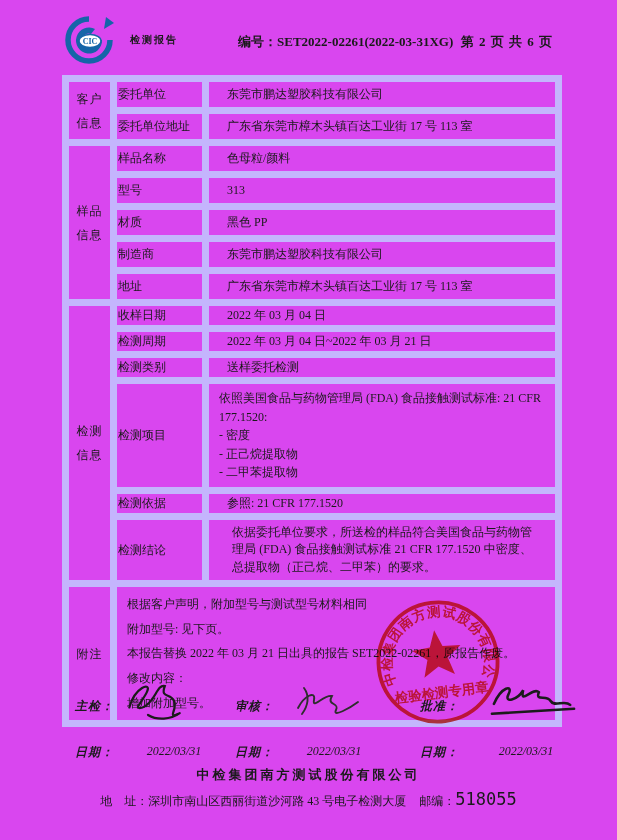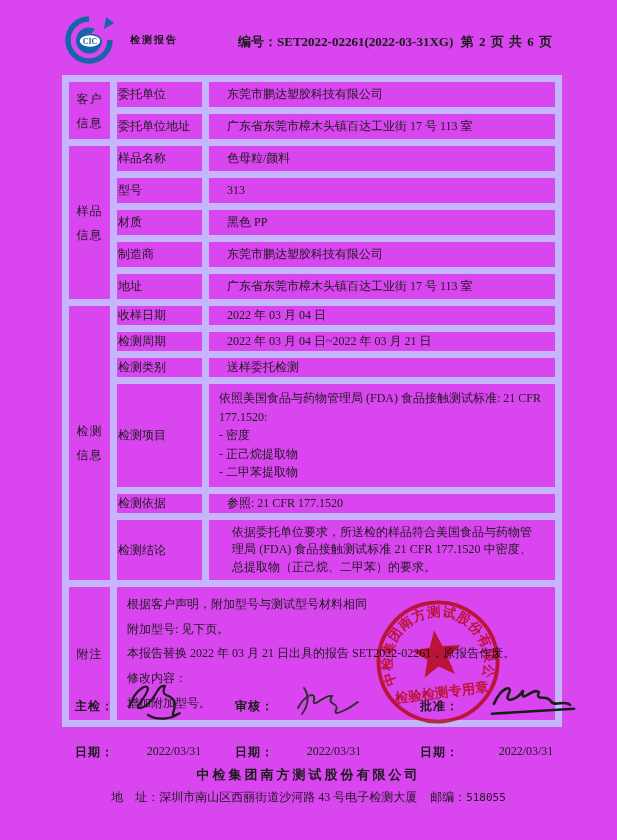--- a/index.html
+++ b/index.html
@@ -21,32 +21,32 @@
   table.report td{border:7px solid #c4b5fd;vertical-align:middle;overflow:hidden;}
   td.sec{text-align:center;line-height:2.0;white-space:pre-line;letter-spacing:1px;}
   td.lbl{}
   td.val{padding-left:18px;}
   tr.r1{height:32px;}
   tr.r2{height:26px;}
   td.ml{padding:5px 10px;line-height:1.55;white-space:pre-line;}
   td.concl{padding:4px 23px;line-height:1.45;text-align:justify;}
   td.note{padding:5px 10px;line-height:2.05;white-space:pre-line;}
   
-  .signs{position:absolute;top:688px;left:62px;width:512px;height:78px;font-size:12px;}
+  .signs{position:absolute;top:688px;left:62px;width:512px;height:78px;font-size:12px;font-style:italic;}
   .sig-label{position:absolute;font-weight:bold;letter-spacing:1px;}
   .sig-svg{position:absolute;}
   .date-val{position:absolute;width:92px;text-align:center;}
   
   .stamp{position:absolute;left:374px;top:598px;width:128px;height:128px;
          transform:rotate(-7deg);opacity:0.92;mix-blend-mode:multiply;pointer-events:none;}
   
   .footer{position:absolute;top:766px;left:0;width:617px;text-align:center;}
   .f-company{font-size:13px;font-weight:bold;letter-spacing:3px;}
   .f-line{font-size:12px;margin-top:5px;}
-  .mono{font-family:"DejaVu Sans Mono","Liberation Mono",monospace;font-size:11px;}
+  .mono{font-family:"DejaVu Sans Mono","Liberation Mono",monospace;font-size:17px;}
   a.f-link{color:#0000cc;text-decoration:underline;}
 </style>
 </head>
 <body>
 
 <div class="page">
 
   <div class="header">
     <svg class="logo" viewBox="0 0 108 96">
       <path d="M54 6 A42 42 0 1 0 96 48" fill="none" stroke="#1565a8" stroke-width="11" stroke-linecap="butt"></path>

